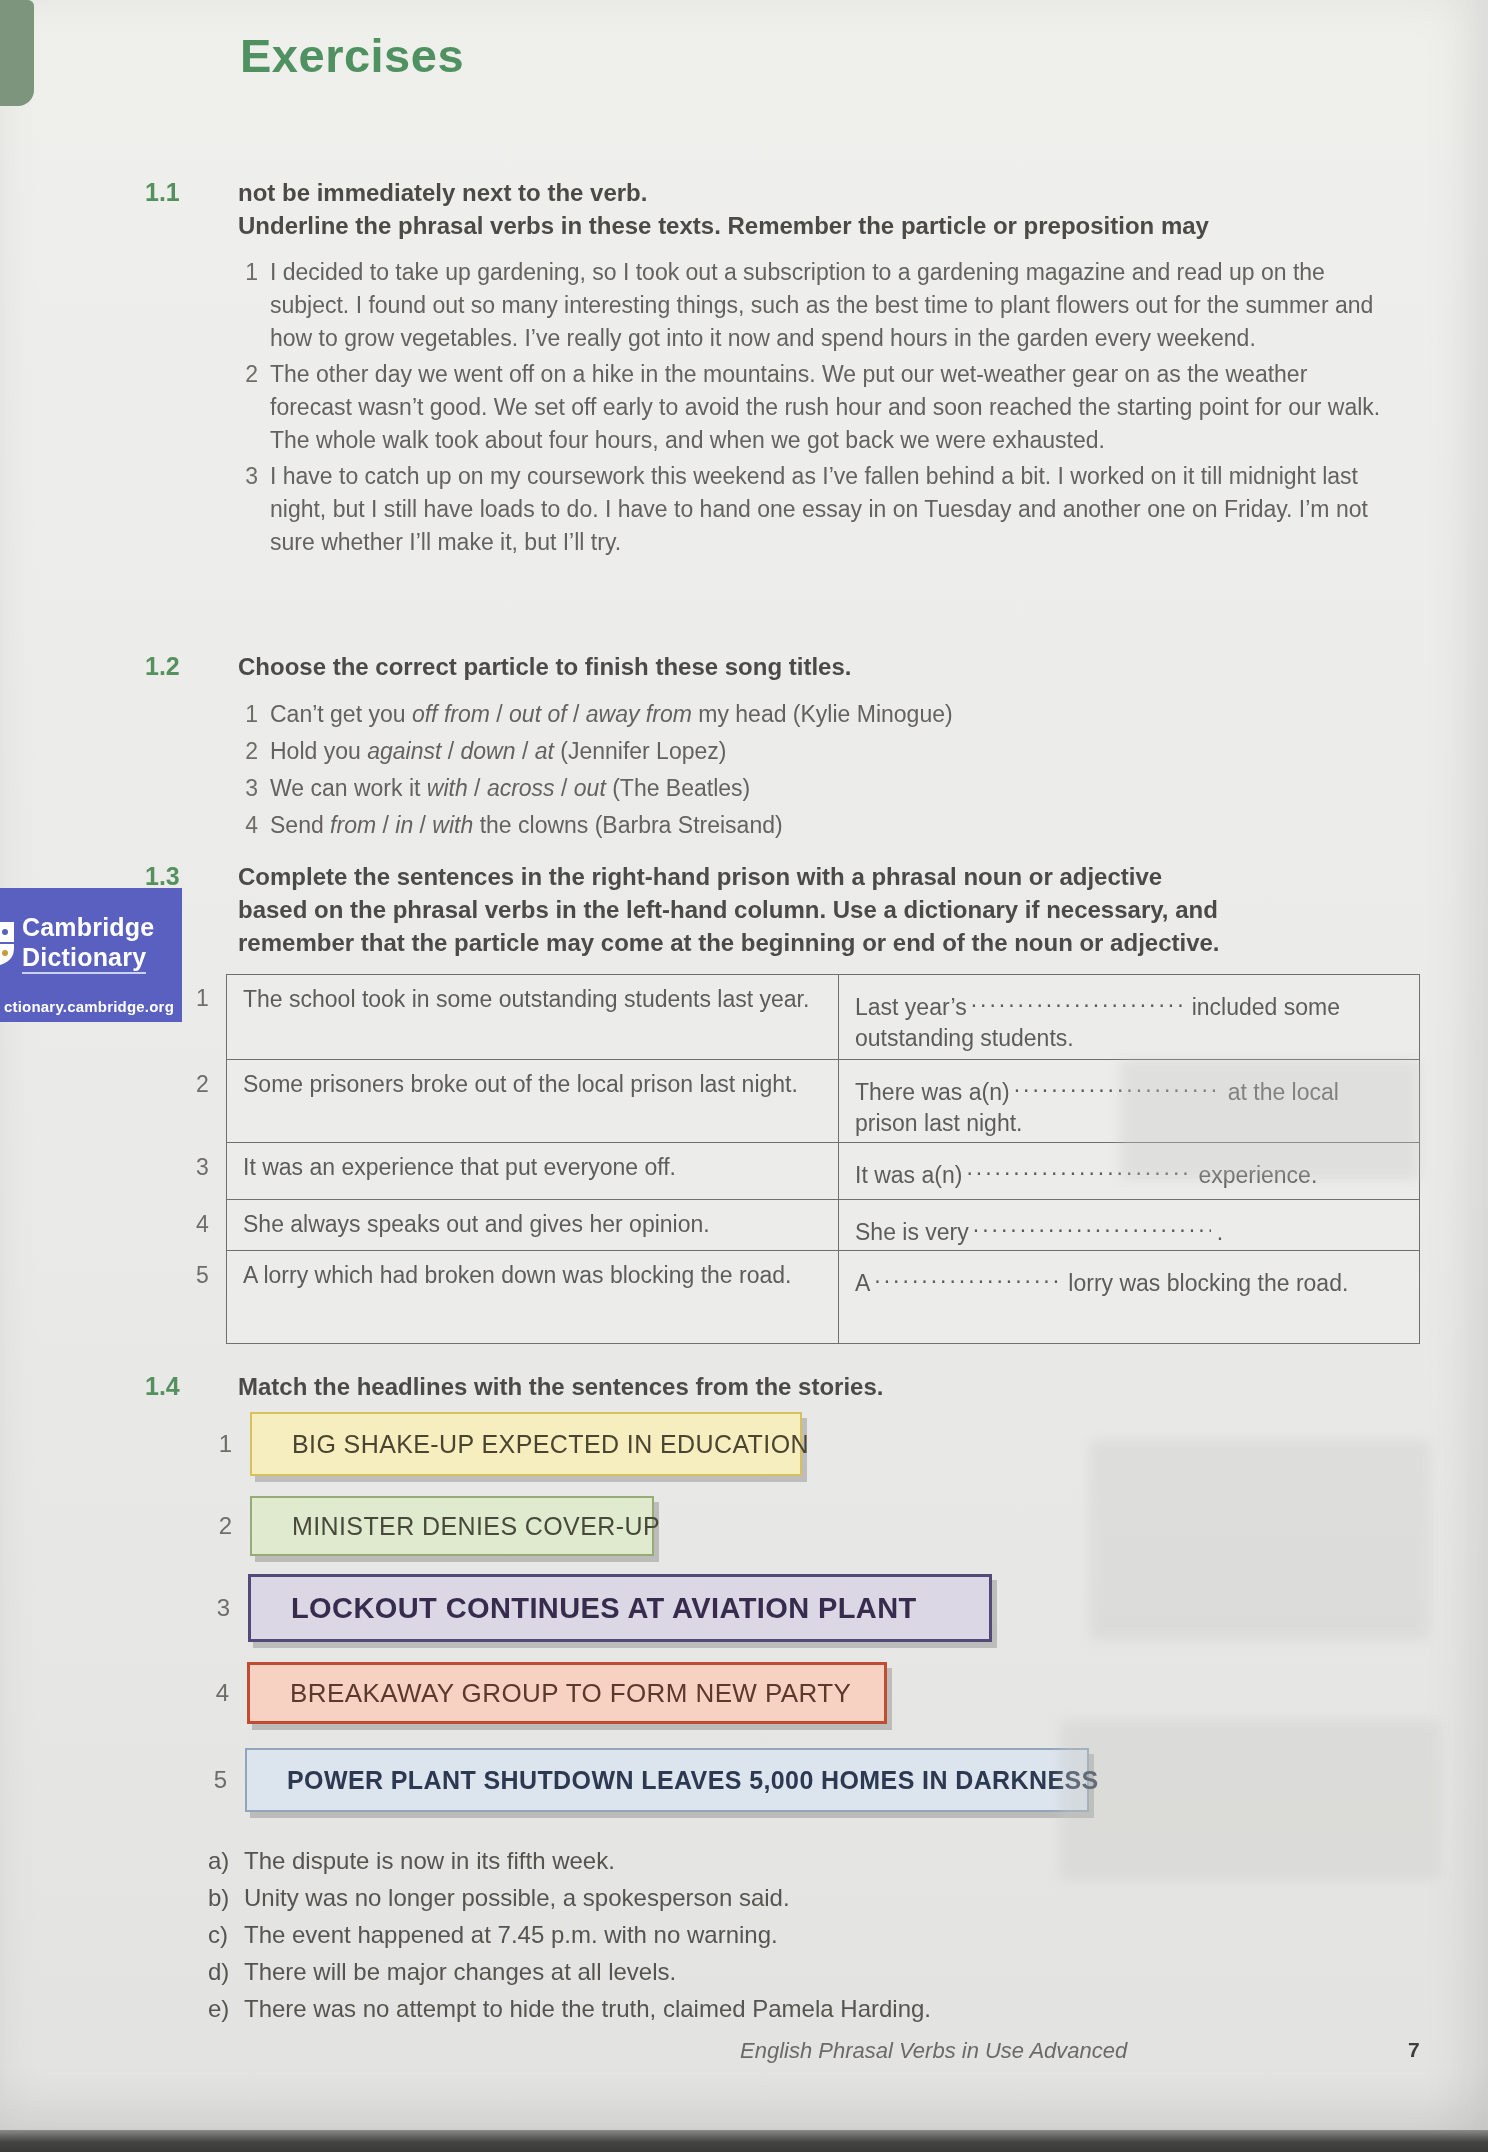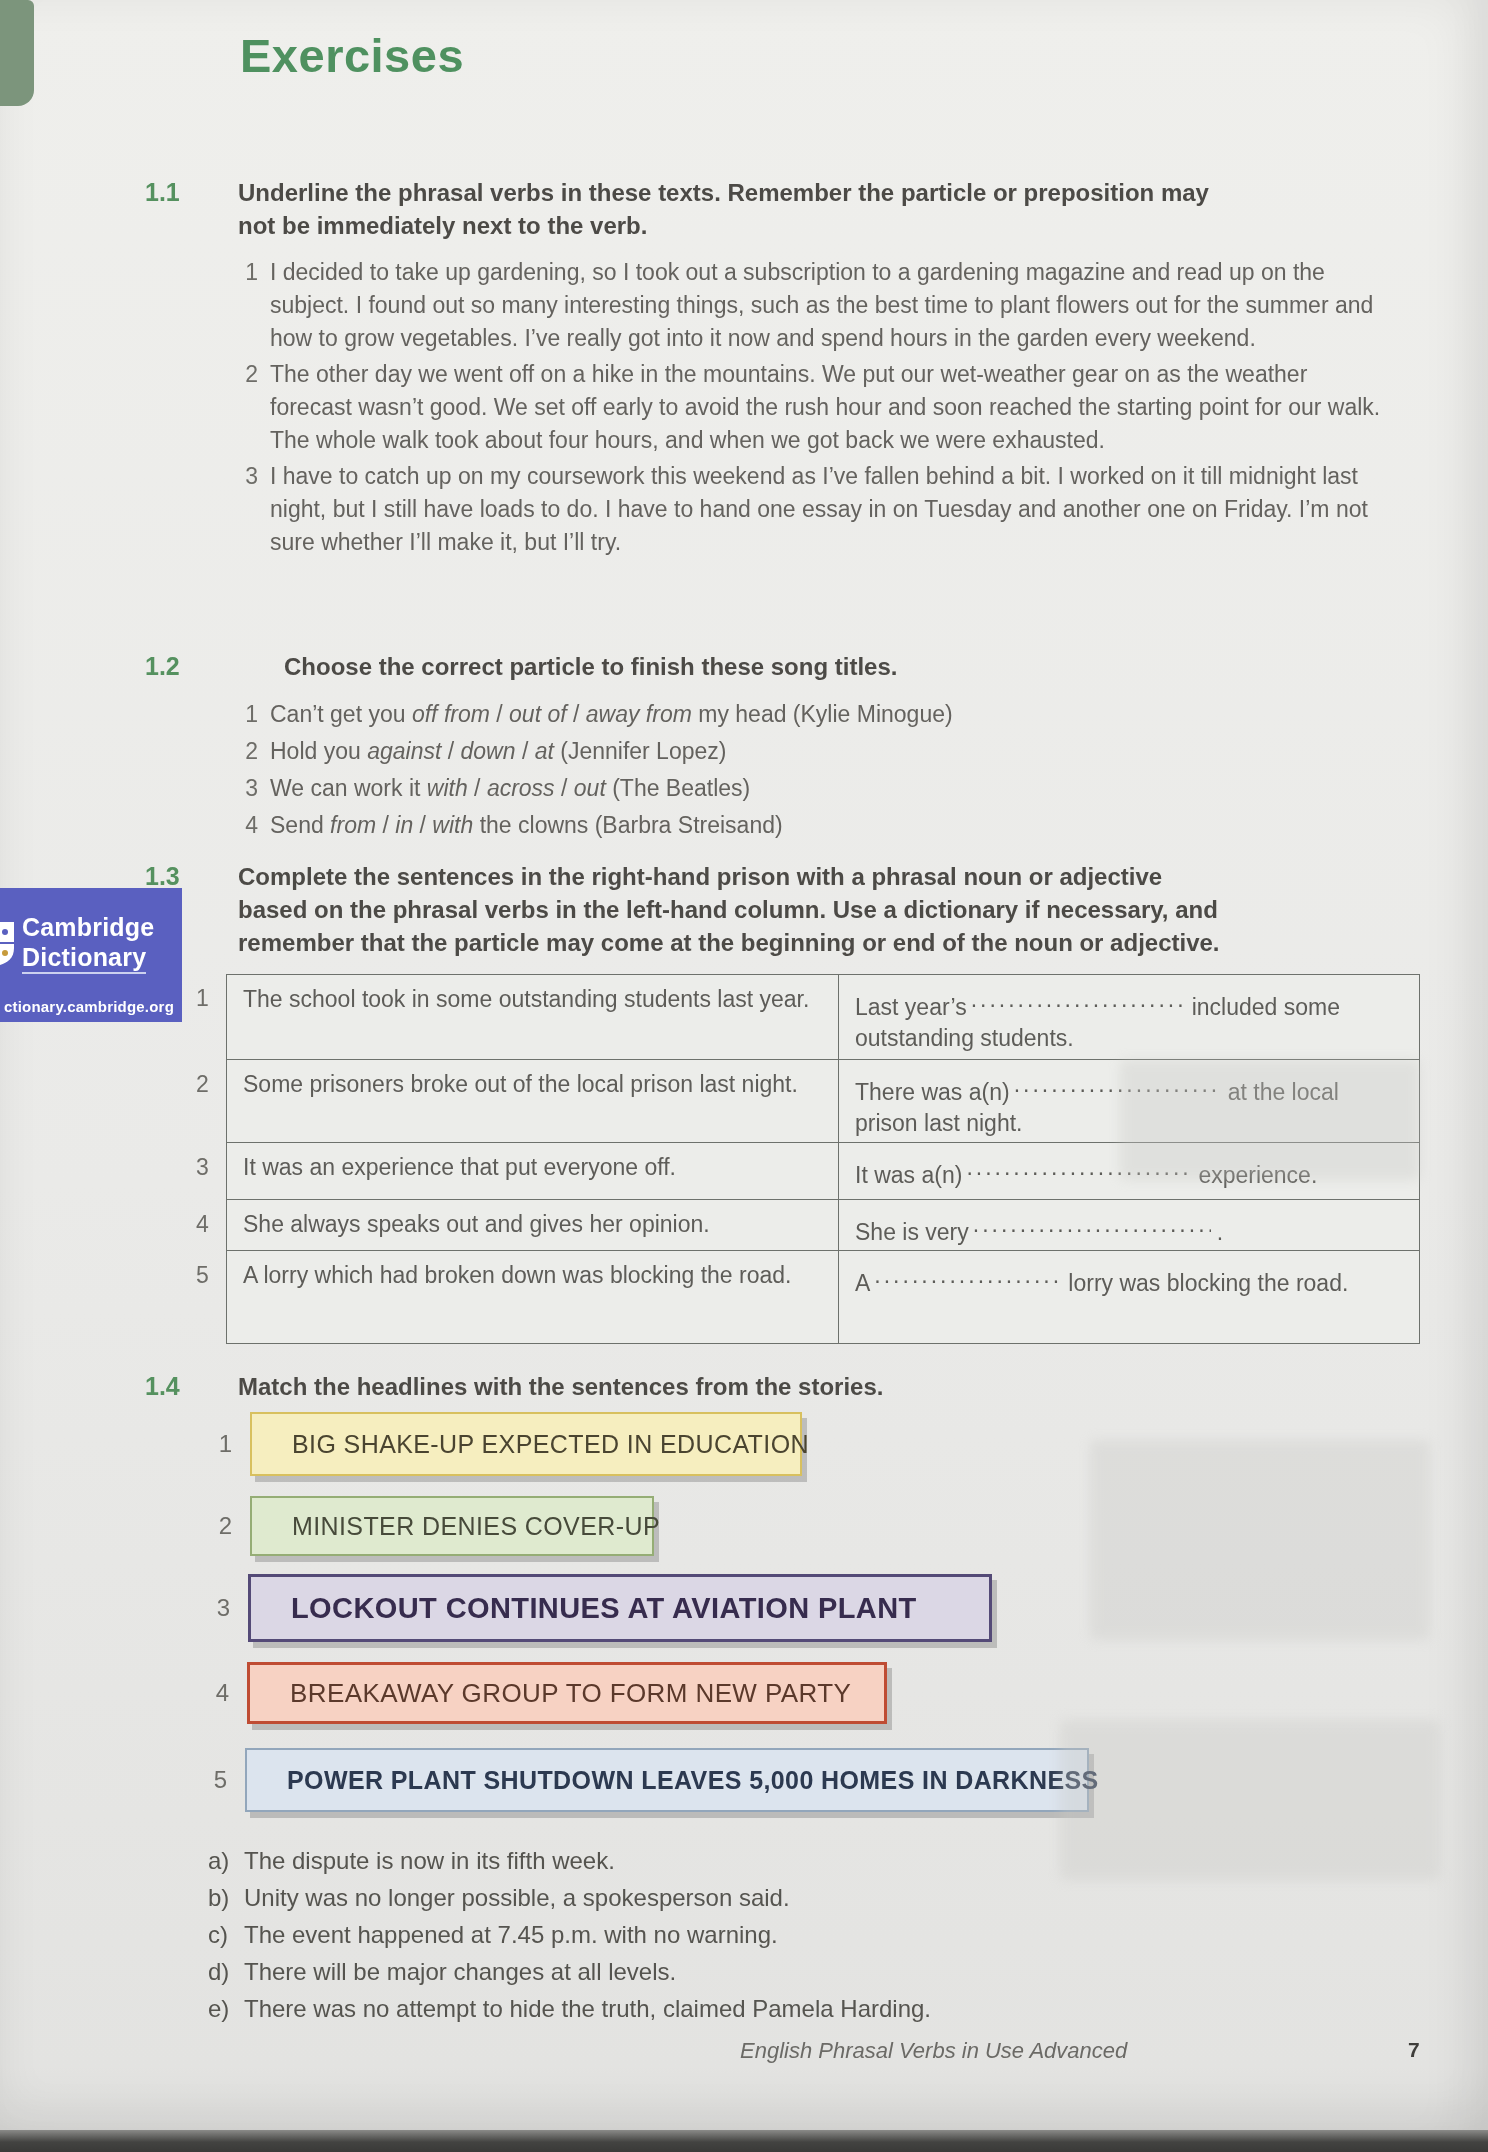--- a/index.html
+++ b/index.html
@@ -70,40 +70,40 @@
 <body>
 
 <div class="page">
 
   <div class="green-tab"></div>
 
   <h1 class="title">Exercises</h1>
 
   <div class="secnum" style="left:145px;top:178px;">1.1</div>
   <div class="instr" style="left:238px;top:176px;width:1100px;">
+    <span>not be immediately next to the verb.</span>
     <span>Underline the phrasal verbs in these texts. Remember the particle or preposition may</span>
-    <span>not be immediately next to the verb.</span>
   </div>
   <div class="items11">
     <div class="body-item">
       <span class="n">1</span>
       <span class="t">I decided to take up gardening, so I took out a subscription to a gardening magazine and read up on the subject. I found out so many interesting things, such as the best time to plant flowers out for the summer and how to grow vegetables. I’ve really got into it now and spend hours in the garden every weekend.</span>
     </div>
     <div class="body-item">
       <span class="n">2</span>
       <span class="t">The other day we went off on a hike in the mountains. We put our wet-weather gear on as the weather forecast wasn’t good. We set off early to avoid the rush hour and soon reached the starting point for our walk. The whole walk took about four hours, and when we got back we were exhausted.</span>
     </div>
     <div class="body-item">
       <span class="n">3</span>
       <span class="t">I have to catch up on my coursework this weekend as I’ve fallen behind a bit. I worked on it till midnight last night, but I still have loads to do. I have to hand one essay in on Tuesday and another one on Friday. I’m not sure whether I’ll make it, but I’ll try.</span>
     </div>
   </div>
 
   <div class="secnum" style="left:145px;top:652px;">1.2</div>
-  <div class="instr" style="left:238px;top:650px;width:1100px;margin-left:46px;">
+  <div class="instr" style="left:238px;top:650px;width:1100px;">
     <span>Choose the correct particle to finish these song titles.</span>
   </div>
   <div class="items12">
     <div class="body-item">
       <span class="n">1</span>
       <span class="t"><span>Can’t get you </span><span class="it">off from</span><span> / </span><span class="it">out of</span><span> / </span><span class="it">away from</span><span> my head (Kylie Minogue)</span></span>
     </div>
     <div class="body-item">
       <span class="n">2</span>
       <span class="t"><span>Hold you </span><span class="it">against</span><span> / </span><span class="it">down</span><span> / </span><span class="it">at</span><span> (Jennifer Lopez)</span></span>

